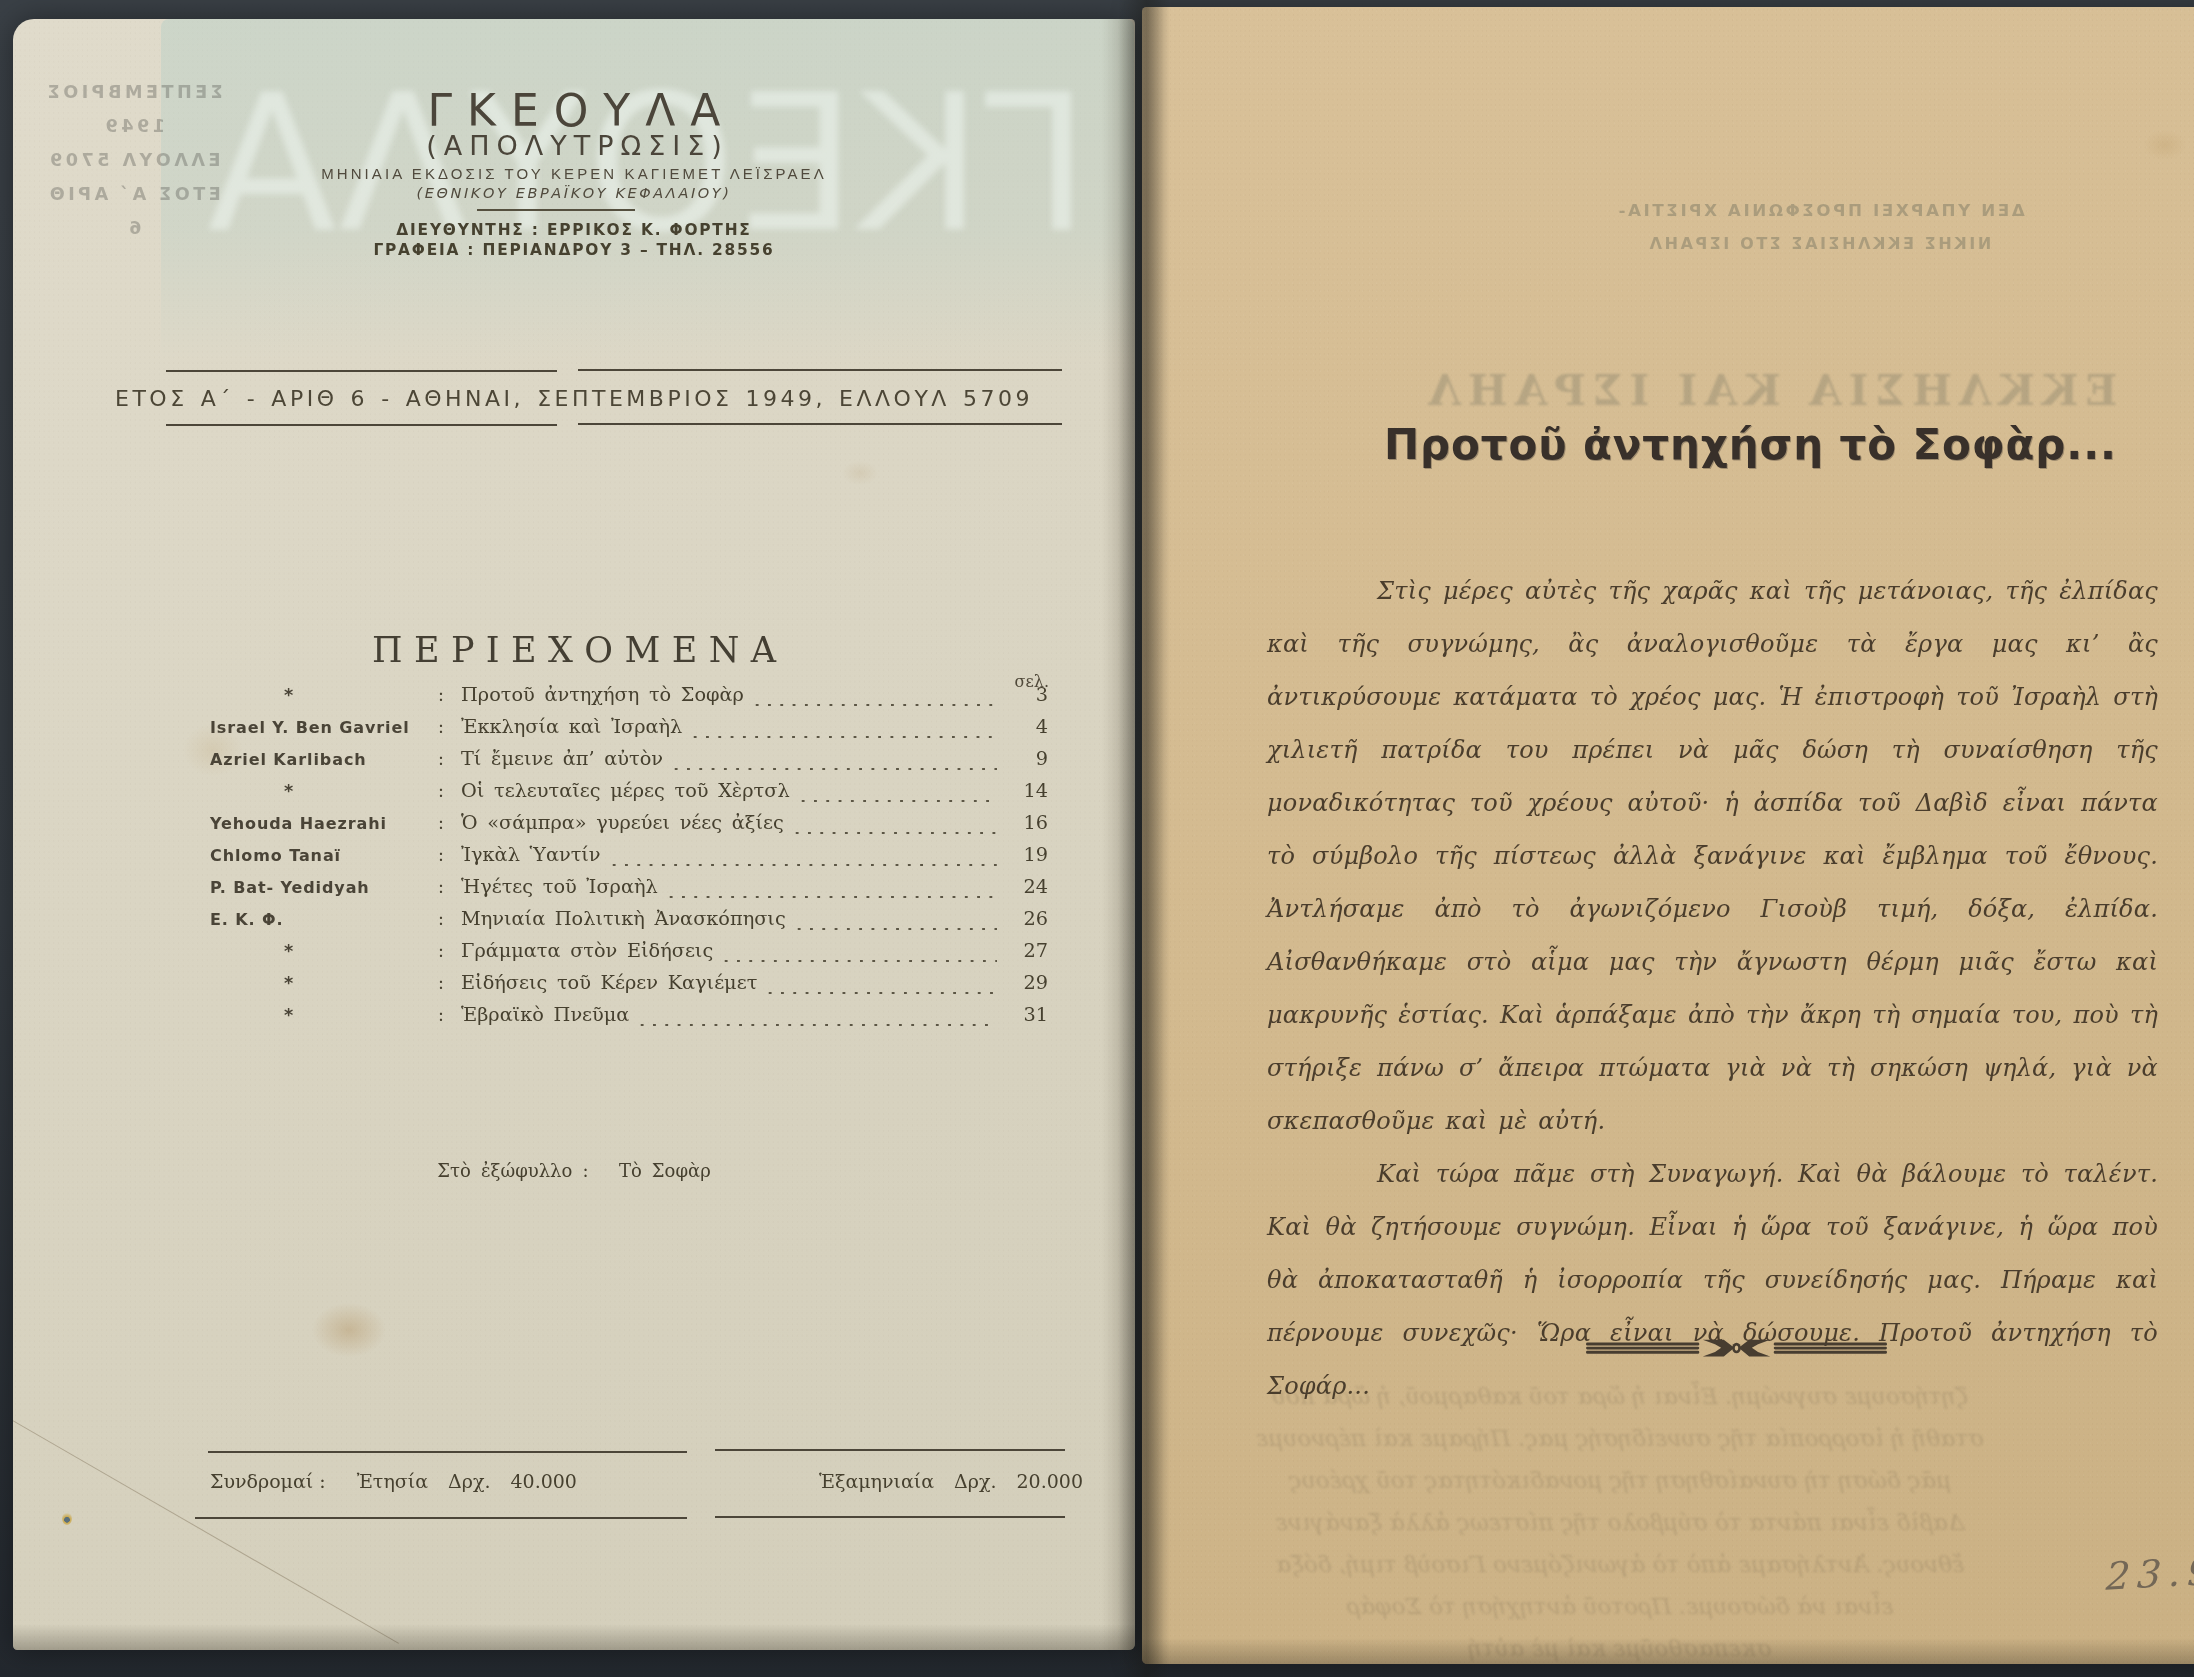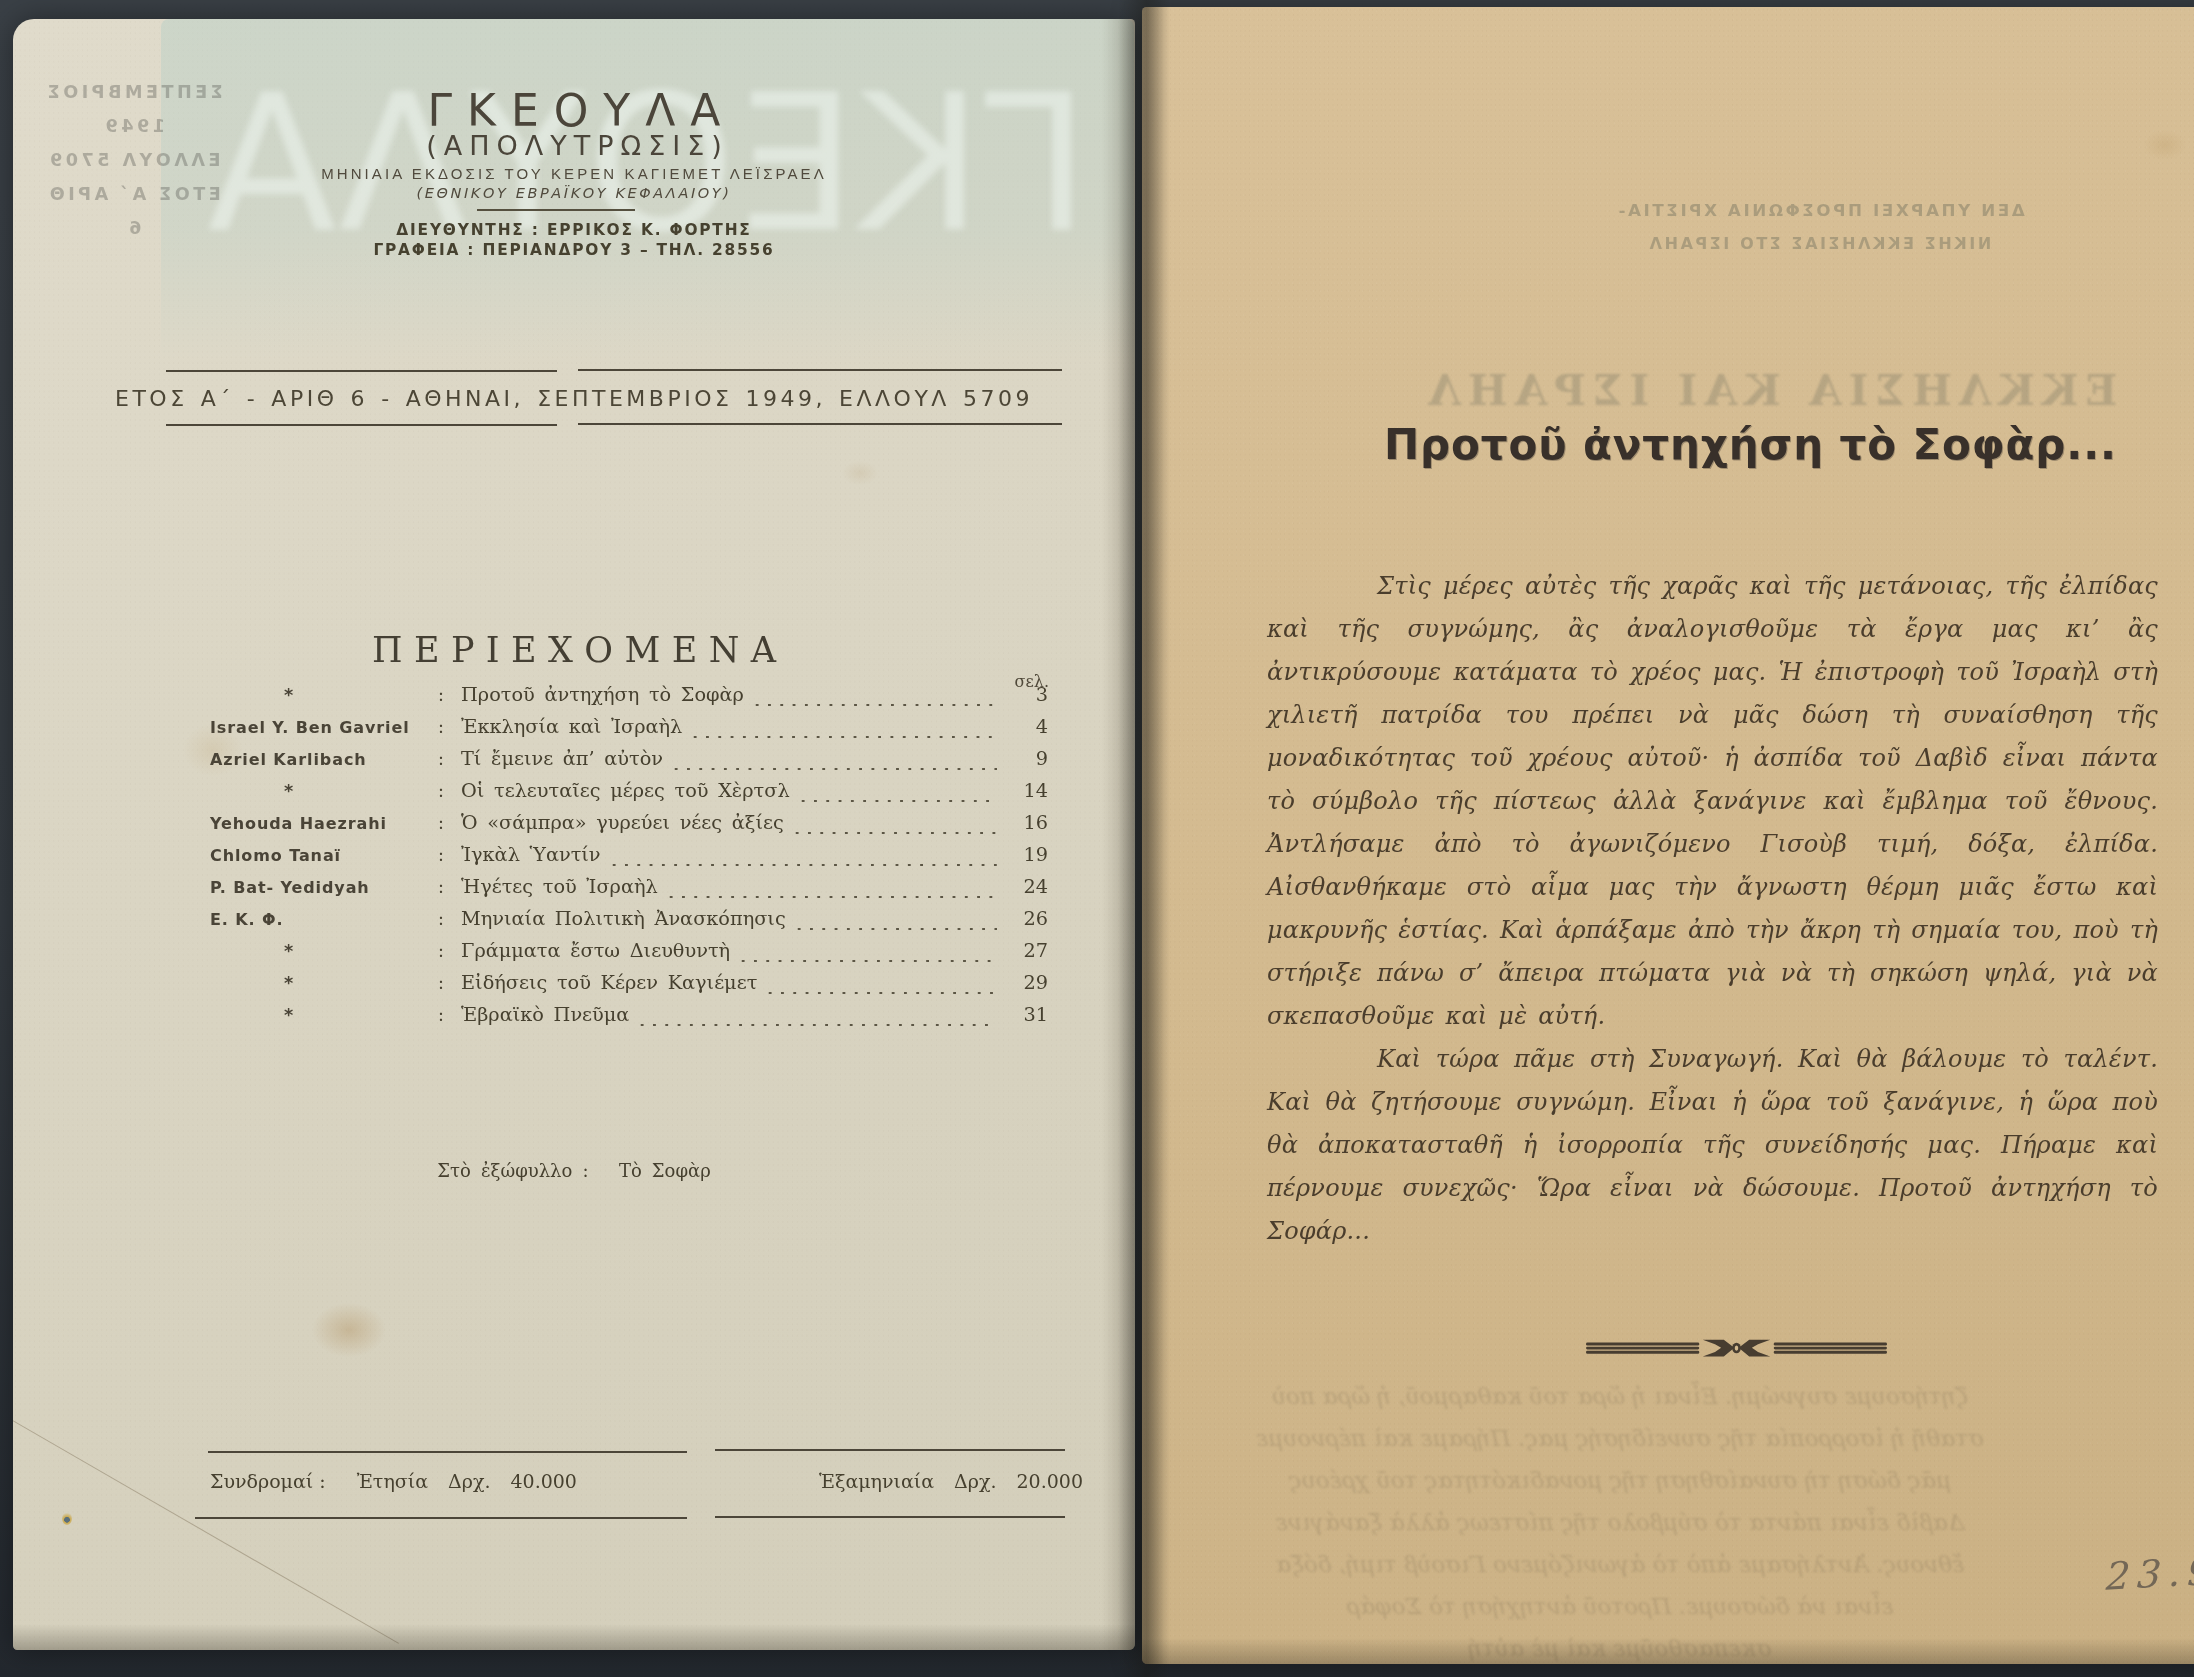--- a/index.html
+++ b/index.html
@@ -124,21 +124,21 @@
     border-top:1.3px solid rgba(115,100,75,.40);transform:rotate(30deg);transform-origin:left top;}
   .fleck{position:absolute;left:49px;top:1493px;width:9.7px;height:13px;border-radius:50%;
     background:radial-gradient(circle at 50% 60%, #5b6f7a 0 2.6px, #caa94e 3.1px, rgba(202,169,78,0) 7px);}
 
   
   .article-title{position:absolute;left:242px;top:413px;
     font-family:"DejaVu Sans","Liberation Sans",sans-serif;font-size:42px;font-weight:700;
     letter-spacing:0.9px;color:#38302a;white-space:nowrap;
     text-shadow:0.9px 0.9px 0 rgba(56,48,42,.35);}
   .body-text{position:absolute;left:125px;top:558px;width:891px;
-    font-style:italic;font-size:24px;line-height:43px;text-align:justify;
+    font-style:italic;font-size:24px;line-height:53px;text-align:justify;
     color:#4a3d2c;word-spacing:3.1px;letter-spacing:0.2px;}
   .body-text p{margin:0;text-indent:110px;}
   .ornament{position:absolute;left:443px;top:1331px;}
   .handwritten{position:absolute;left:964px;top:1543px;font-style:italic;
     font-size:38px;letter-spacing:7px;color:#675d50;opacity:.88;
     transform:rotate(-3deg) skewX(-6deg);white-space:nowrap;}
 </style>
 </head>
 <body>
 
@@ -237,21 +237,21 @@
           <div class="toc-author">Ε. Κ. Φ.</div>
           <div class="toc-colon">:</div>
           <div class="toc-title">Μηνιαία Πολιτικὴ Ἀνασκόπησις</div>
           <div class="toc-dots"></div>
           <div class="toc-page">26</div>
         </div>
 
         <div class="toc-row">
           <div class="toc-author star">*</div>
           <div class="toc-colon">:</div>
-          <div class="toc-title">Γράμματα ἔστω Διευθυντὴ</div>
+          <div class="toc-title">Γράμματα στὸν Εἰδήσεις</div>
           <div class="toc-dots"></div>
           <div class="toc-page">27</div>
         </div>
 
         <div class="toc-row">
           <div class="toc-author star">*</div>
           <div class="toc-colon">:</div>
           <div class="toc-title">Εἰδήσεις τοῦ Κέρεν Καγιέμετ</div>
           <div class="toc-dots"></div>
           <div class="toc-page">29</div>

